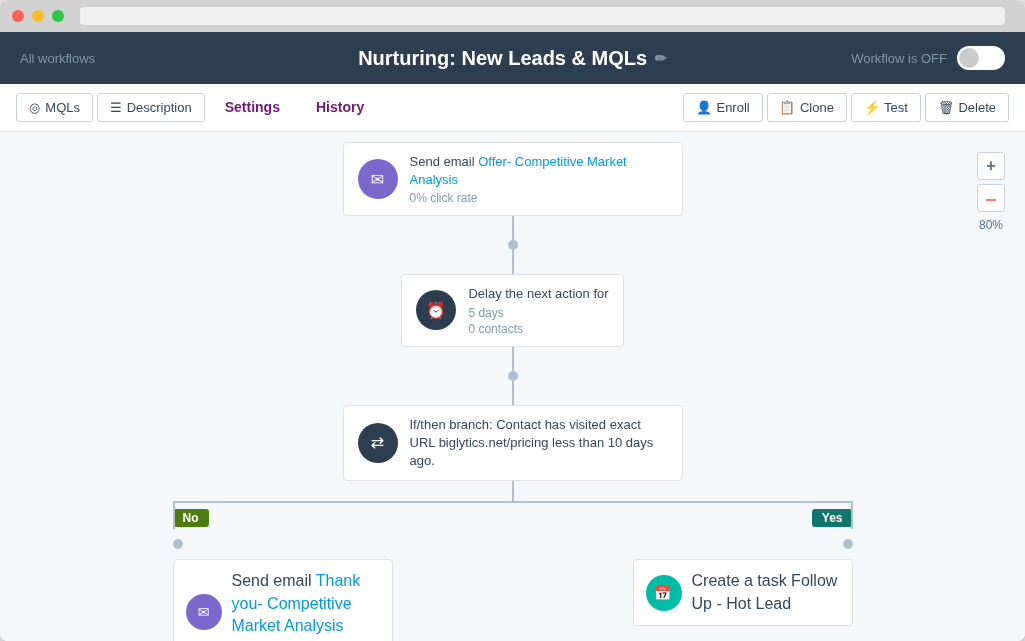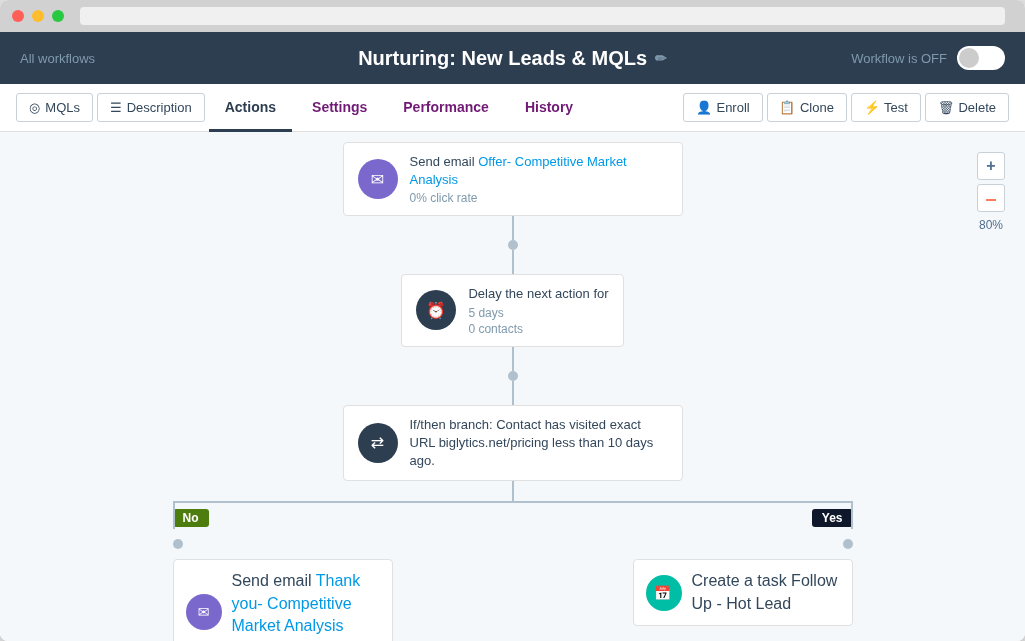--- a/index.html
+++ b/index.html
@@ -277,21 +277,21 @@
     }
     .branch-label-no {
       background: #4d7c0f;
       color: #fff;
       padding: 2px 10px;
       border-radius: 3px;
       font-size: 12px;
       font-weight: 600;
     }
     .branch-label-yes {
-      background: #0f172a;
+      background: #0f766e;
       color: #fff;
       padding: 2px 10px;
       border-radius: 3px;
       font-size: 12px;
       font-weight: 600;
     }
     
     .branch-line {
       width: 680px;
       height: 2px;
@@ -365,28 +365,22 @@
 
   <div class="nav-bar">
     <button class="nav-btn">
       <span>◎</span>
       <span>MQLs</span>
     </button>
     <button class="nav-btn">
       <span>☰</span>
       <span>Description</span>
     </button>
-    <div class="nav-tab active">
-      <span>Actions</span>
-    </div>
     <div class="nav-tab">
       <span>Settings</span>
-    </div>
-    <div class="nav-tab">
-      <span>Performance</span>
     </div>
     <div class="nav-tab">
       <span>History</span>
     </div>
     <div class="nav-spacer"></div>
     <button class="action-btn">
       <span>👤</span>
       <span>Enroll</span>
     </button>
     <button class="action-btn">

